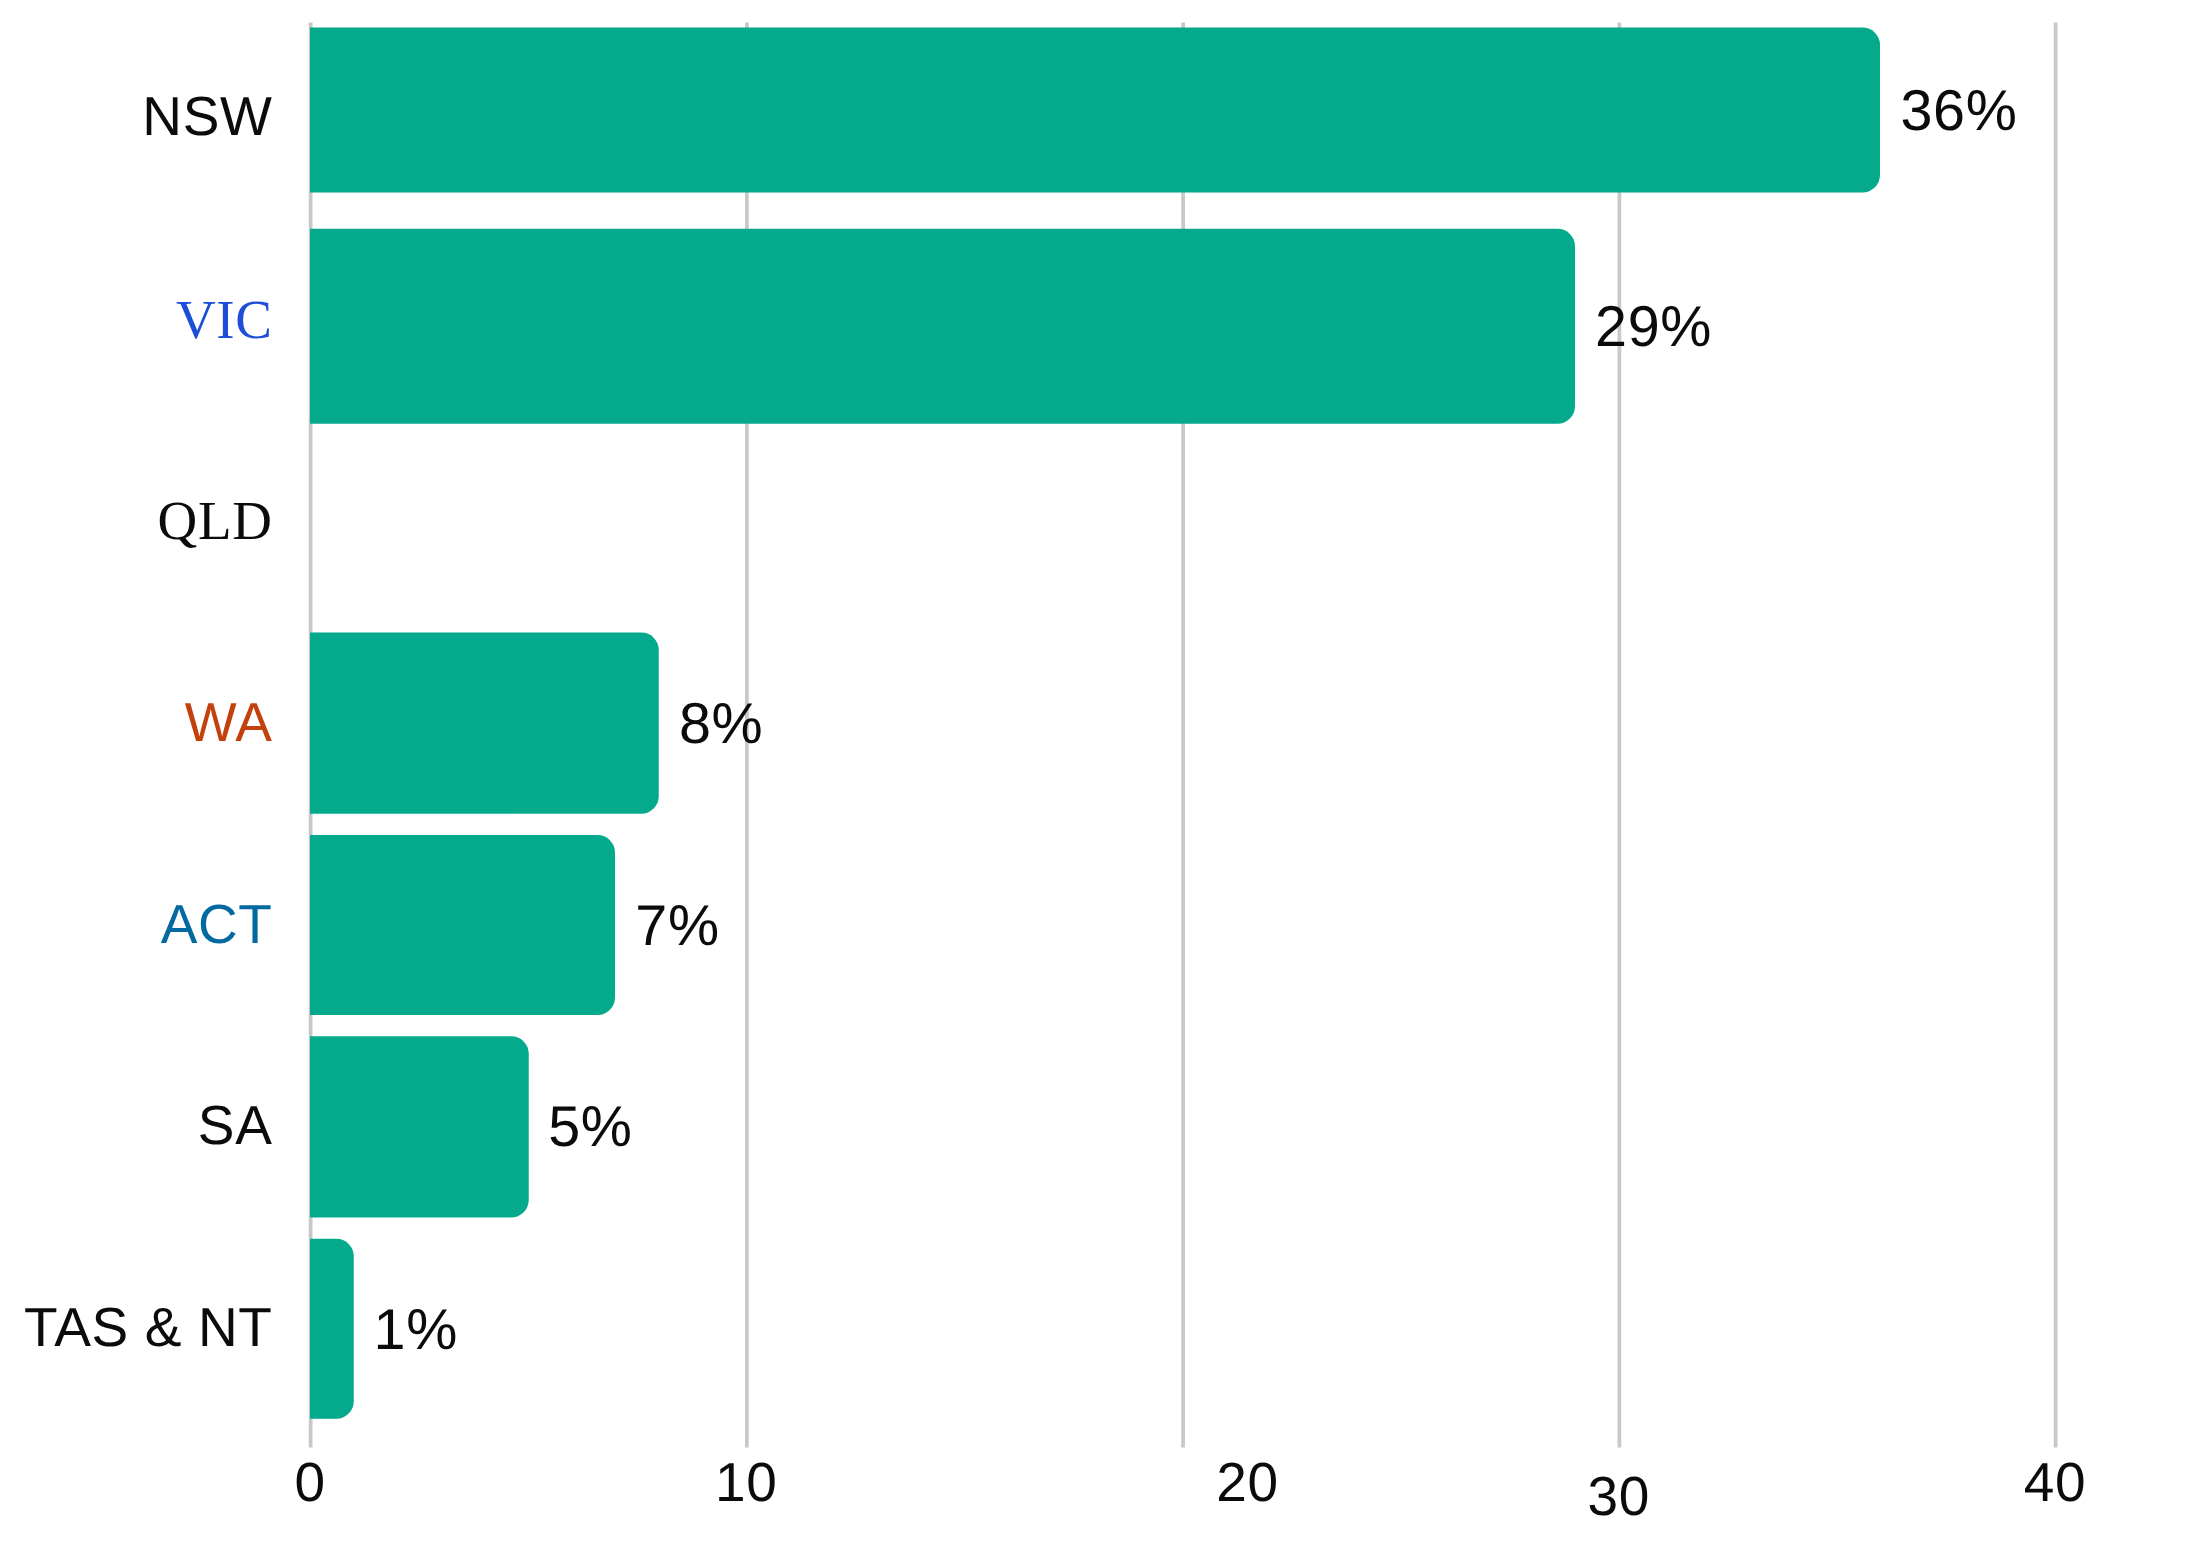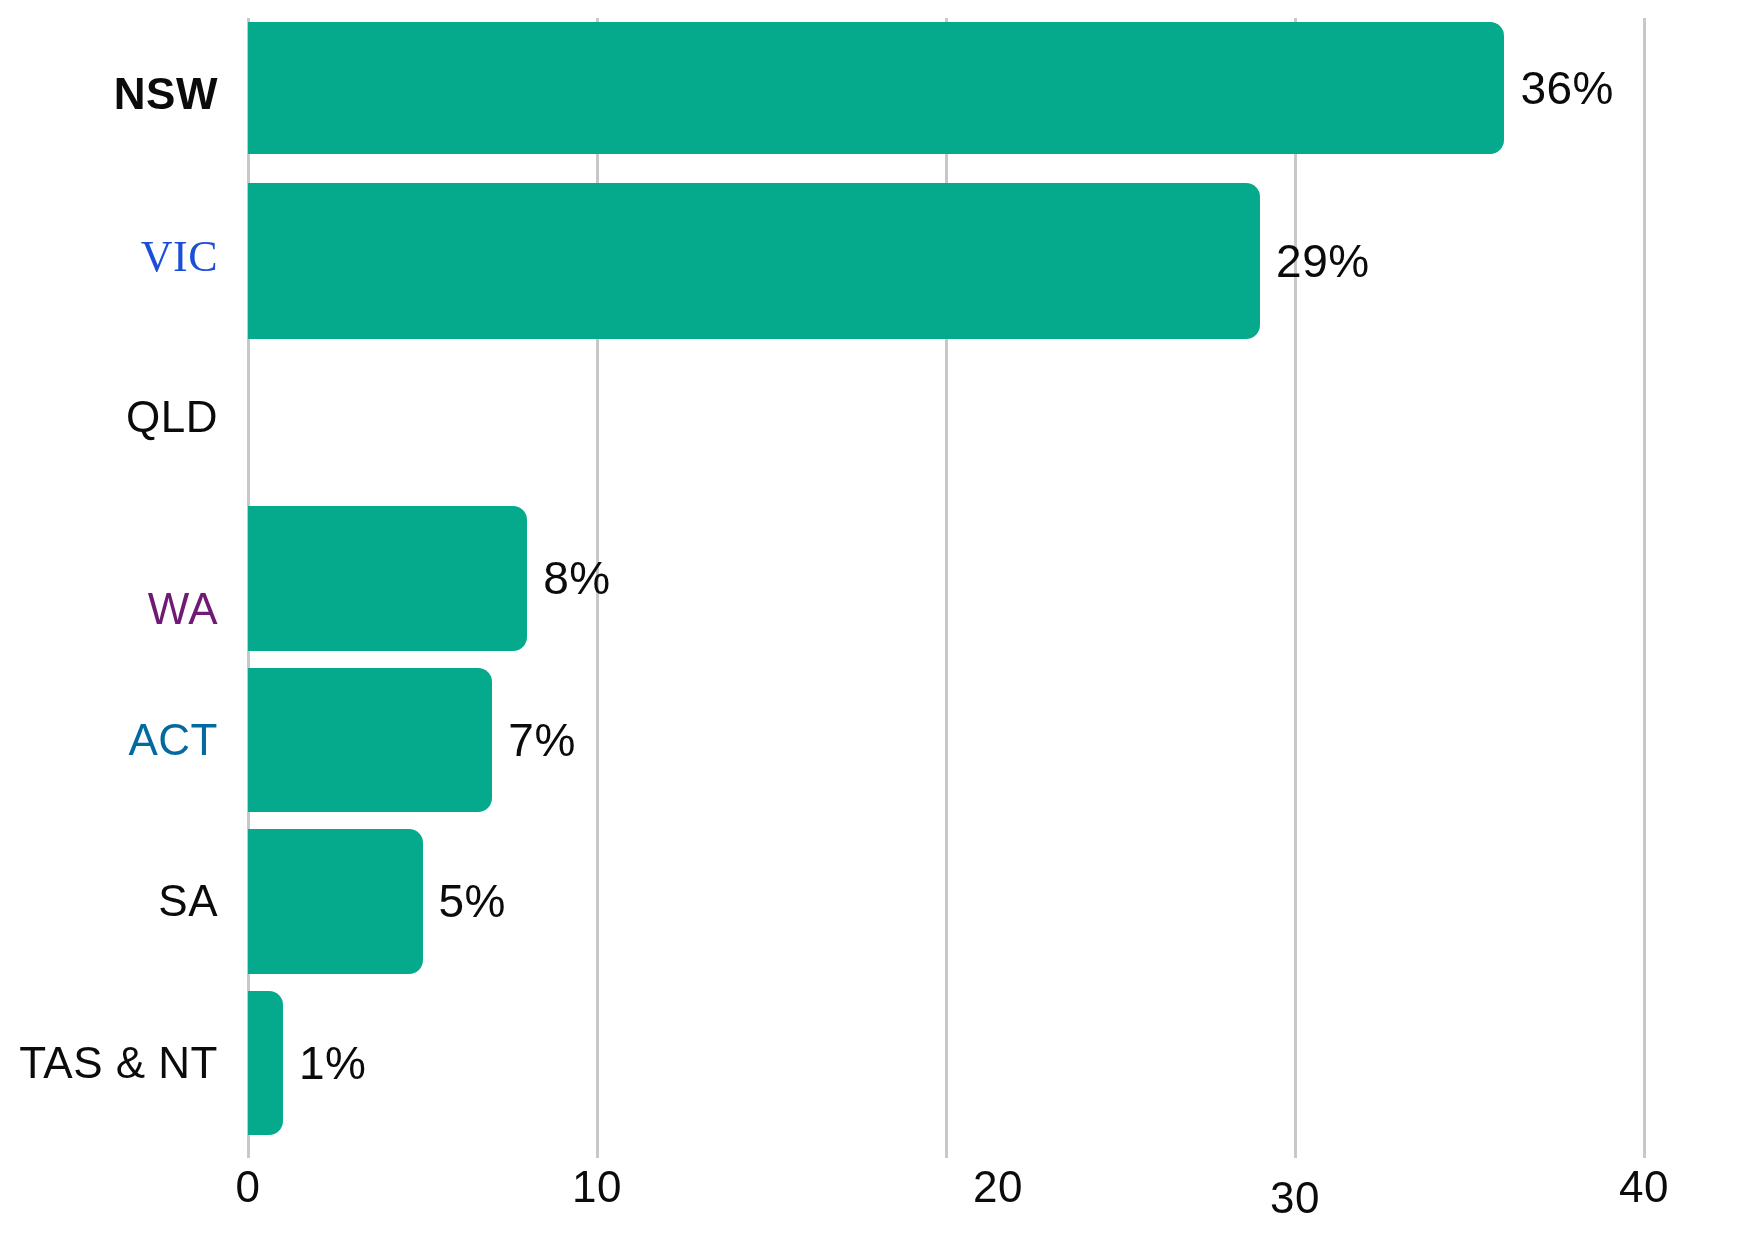--- a/index.html
+++ b/index.html
@@ -132,24 +132,24 @@
           <div class="bar-value" style="left: 190.5px; color: rgb(11, 11, 11);">5%</div>
         </div>
         <div class="bar-row" style="top: 990.571px; height: 144.429px;">
           <div class="bar" style="width: 34.9px; background: rgb(5, 170, 140);"></div>
           <div class="bar-value" style="left: 50.9px; color: rgb(11, 11, 11);">1%</div>
         </div>
       </div>
   </div>
 
   <div class="labels-layer">
-      <div class="cat-label" style="top: 94.2143px; color: rgb(11, 11, 11); font-weight: bold;">NSW</div>
+      <div class="cat-label" style="top: 94.2143px; color: rgb(11, 11, 11);">NSW</div>
       <div class="cat-label" style="top: 255.643px; color: #1d4ed8; font-family: Liberation Serif, serif;">VIC</div>
-      <div class="cat-label" style="top: 417.071px; color: rgb(11, 11, 11);">QLD</div>
-      <div class="cat-label" style="top: 609px; color: #701a75;">WA</div>
+      <div class="cat-label" style="top: 417.071px; color: rgb(11, 11, 11); font-family: Liberation Serif, serif;">QLD</div>
+      <div class="cat-label" style="top: 579px; color: #c2410c;">WA</div>
       <div class="cat-label" style="top: 739.929px; color: #0369a1;">ACT</div>
       <div class="cat-label" style="top: 901.357px; color: rgb(11, 11, 11);">SA</div>
       <div class="cat-label" style="top: 1062.79px; color: rgb(11, 11, 11);">TAS &amp; NT</div>
     </div>
   <div class="ticks-layer">
       <div class="axis-tick-label" style="left: 248px; color: rgb(11, 11, 11);">0</div>
       <div class="axis-tick-label" style="left: 597px; color: rgb(11, 11, 11); text-align: right;">10</div>
       <div class="axis-tick-label" style="left: 998px; color: rgb(11, 11, 11);">20</div>
       <div class="axis-tick-label" style="left: 1295px; color: rgb(11, 11, 11); margin-top: 11px;">30</div>
       <div class="axis-tick-label" style="left: 1644px; color: rgb(11, 11, 11);">40</div>

